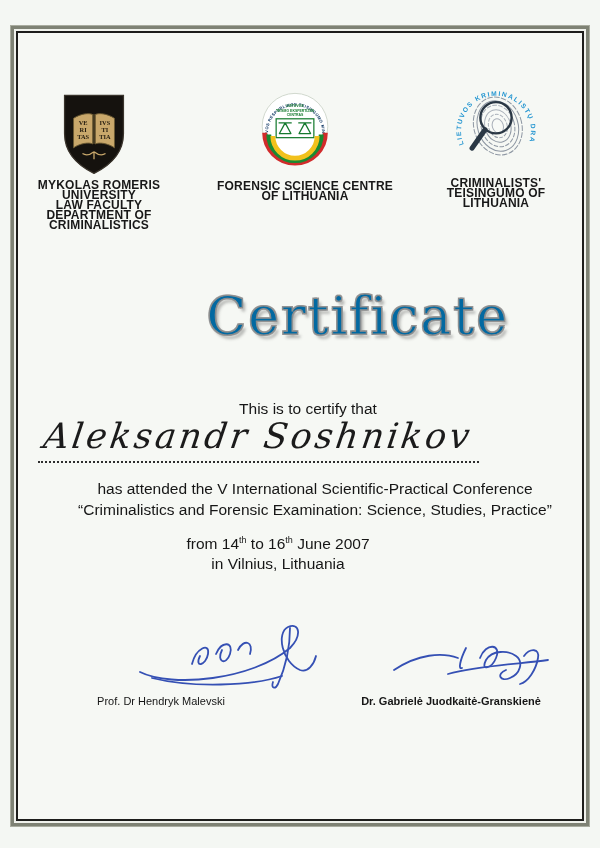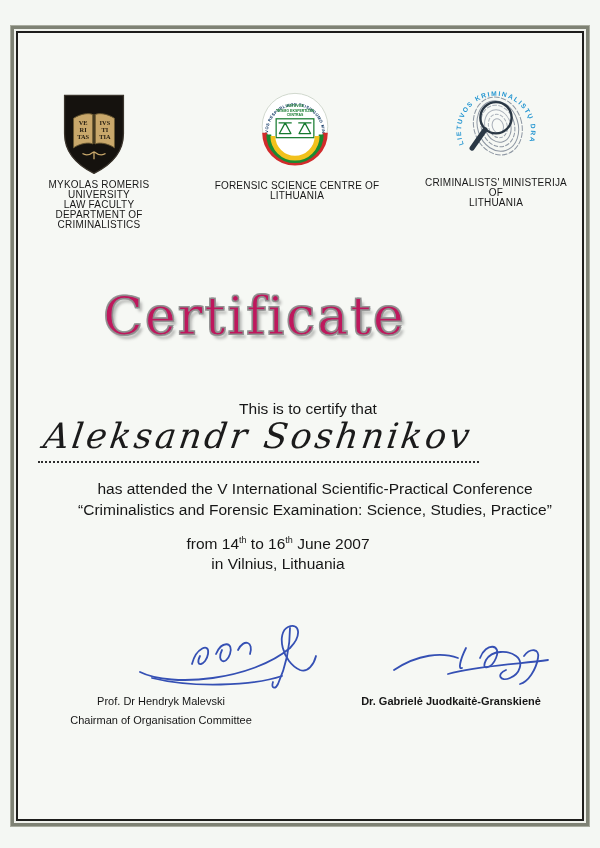--- a/index.html
+++ b/index.html
@@ -12,28 +12,28 @@
   .frame{
     position:absolute;left:16px;top:31px;width:564px;height:786px;
     border:2px solid #1d1d1b;
     box-shadow:0 0 0 2px #f0f2ec, 0 0 0 5px #7e8274, 0 0 0 6px #a9ac9f;
     background:#f6f8f4;
   }
   
   .logo{position:absolute;}
   .logo-caption{
     position:absolute;text-align:center;
-    font-size:10px;font-weight:400;letter-spacing:.2px;line-height:10px;color:#181818;
+    font-size:12px;font-weight:700;letter-spacing:.2px;line-height:10px;color:#181818;
   }
   
   .cert-title{
-    position:absolute;left:0;top:286px;width:509px;text-align:center;
+    position:absolute;left:0;top:286px;width:509px;text-align:right;
     font-family:"DejaVu Serif", serif;
     font-size:52px;font-weight:400;letter-spacing:2px;
-    color:#be185d;
+    color:#0369a1;
     -webkit-text-stroke:1px #8d8d8d;
     text-shadow:-1px -1px 0 #9a9a9a,1px -1px 0 #9a9a9a,-1px 1px 0 #9a9a9a,1px 1px 0 #9a9a9a,3px 4px 3px rgba(60,60,60,.35);
   }
   
   .certify-line{
     position:absolute;left:8px;top:400px;width:600px;text-align:center;
     font-size:15.5px;
   }
   .name-line{
     position:absolute;left:38px;top:406px;width:441px;height:55px;
@@ -106,21 +106,21 @@
   <g>
     <rect x="27" y="40" width="46" height="23" fill="#ffffff" stroke="#157a2e" stroke-width="1.5"></rect>
     <path d="M30,45 H46 M38,45 L31,58 H45 Z M54,45 H70 M62,45 L55,58 H69 Z" fill="none" stroke="#157a2e" stroke-width="1.6" stroke-linejoin="round"></path>
   </g>
   <g fill="none">
     <path d="M13,57 A37,37 0 0 0 87,57" stroke="#d12b2b" stroke-width="6"></path>
     <path d="M18,59 A32,32 0 0 0 82,59" stroke="#1a8a32" stroke-width="6"></path>
     <path d="M23,61 A27,27 0 0 0 77,61" stroke="#f2c11c" stroke-width="6"></path>
   </g>
 </svg>
-<div class="logo-caption" style="left:204px;top:181px;width:186px;">
+<div class="logo-caption" style="left:212px;top:181px;width:186px;">
   <div>FORENSIC SCIENCE CENTRE OF LITHUANIA</div>
 </div>
 
 <svg class="logo" style="left:450px;top:80px;" width="92" height="92" viewBox="0 0 100 100">
   <defs>
     <path id="caRing" d="M 15,70 A 38,38 0 1 1 85,70"></path>
   </defs>
   <g stroke="#8e97a3" fill="none" stroke-width="1.1" transform="rotate(-18 52 50)">
     <ellipse cx="52" cy="50" rx="6" ry="8"></ellipse>
     <ellipse cx="52" cy="50" rx="10" ry="13" stroke-dasharray="4 1.5"></ellipse>
@@ -131,21 +131,21 @@
   </g>
   <g>
     <circle cx="50" cy="41" r="17" fill="rgba(255,255,255,0.25)" stroke="#2a3744" stroke-width="2.6"></circle>
     <line x1="38" y1="54" x2="24" y2="74" stroke="#2a3744" stroke-width="5.5" stroke-linecap="round"></line>
   </g>
   <text font-family="Liberation Sans, sans-serif" font-size="7.2" font-weight="700" fill="#2596d1" letter-spacing="1.6">
     <textPath href="#caRing" xlink:href="#caRing">LIETUVOS KRIMINALISTŲ DRAUGIJA</textPath>
   </text>
 </svg>
 <div class="logo-caption" style="left:425px;top:178px;width:142px;">
-  <div>CRIMINALISTS' MINISTERIJA OF</div>
+  <div>CRIMINALISTS' TEISINGUMO OF</div>
   <div>LITHUANIA</div>
 </div>
 
 <div class="cert-title">Certificate</div>
 
 <div class="certify-line">This is to certify that</div>
 <div class="name-line">
   <span class="recipient">Aleksandr Soshnikov</span>
 </div>
 
@@ -171,17 +171,16 @@
   <g fill="none" stroke="#3550b4" stroke-width="1.8" stroke-linecap="round">
     <path d="M6,40 C30,24 54,22 70,28 M78,18 C72,30 70,40 74,38"></path>
     <path d="M92,28 C98,12 114,14 108,28 C104,38 92,42 98,30 C104,20 120,20 128,26 C136,32 132,44 122,48 C112,52 108,44 118,40"></path>
     <path d="M136,26 C142,18 152,18 150,28 C148,40 140,52 132,54"></path>
     <path d="M60,44 C90,36 130,34 160,30"></path>
   </g>
 </svg>
 
 <div class="signatory" style="left:30px;top:692px;width:262px;">
   <div class="sig-name">Prof. Dr Hendryk Malevski</div>
-  <div>Chairman of Organisation Committee</div>
 </div>
 <div class="signatory" style="left:320px;top:692px;width:262px;font-weight:bold;">
   <div class="sig-name">Dr. Gabrielė Juodkaitė-Granskienė</div>
 </div>
 
 </body></html>

